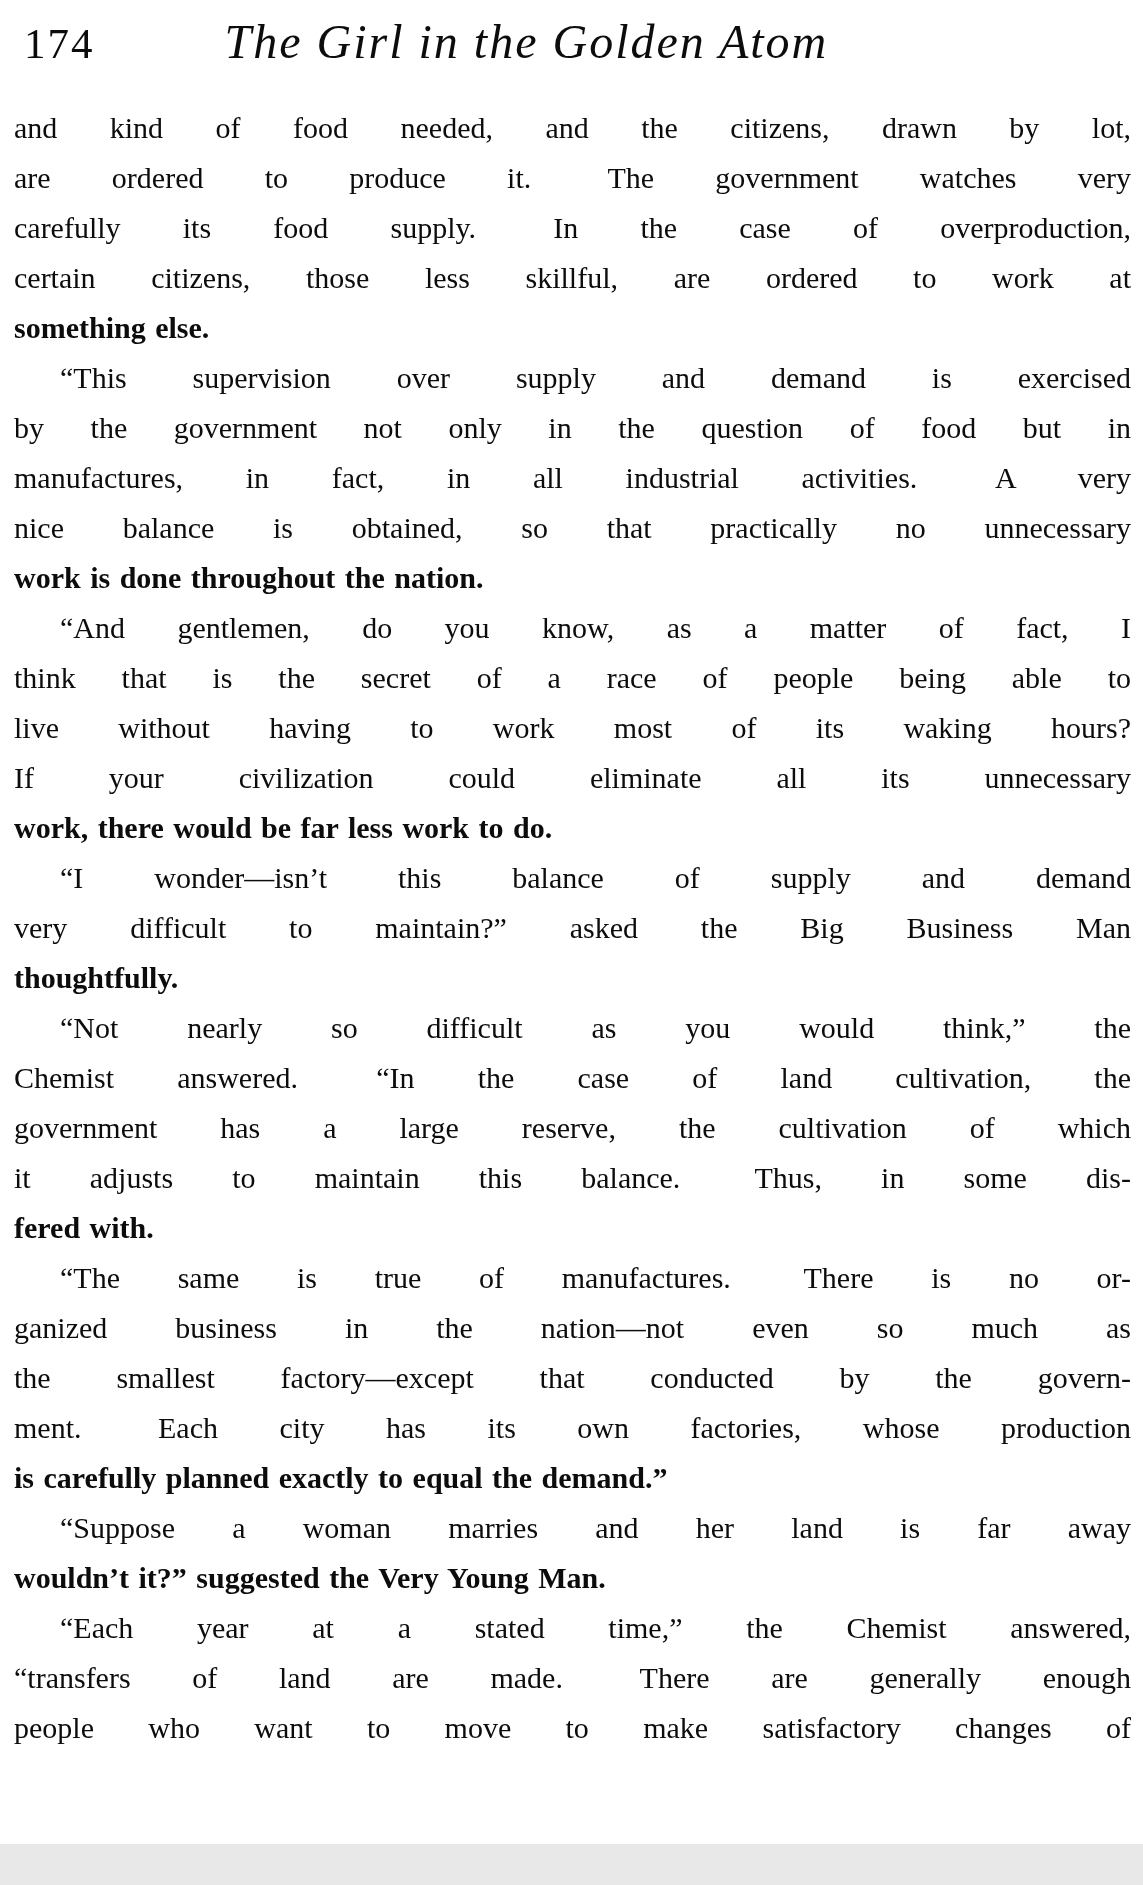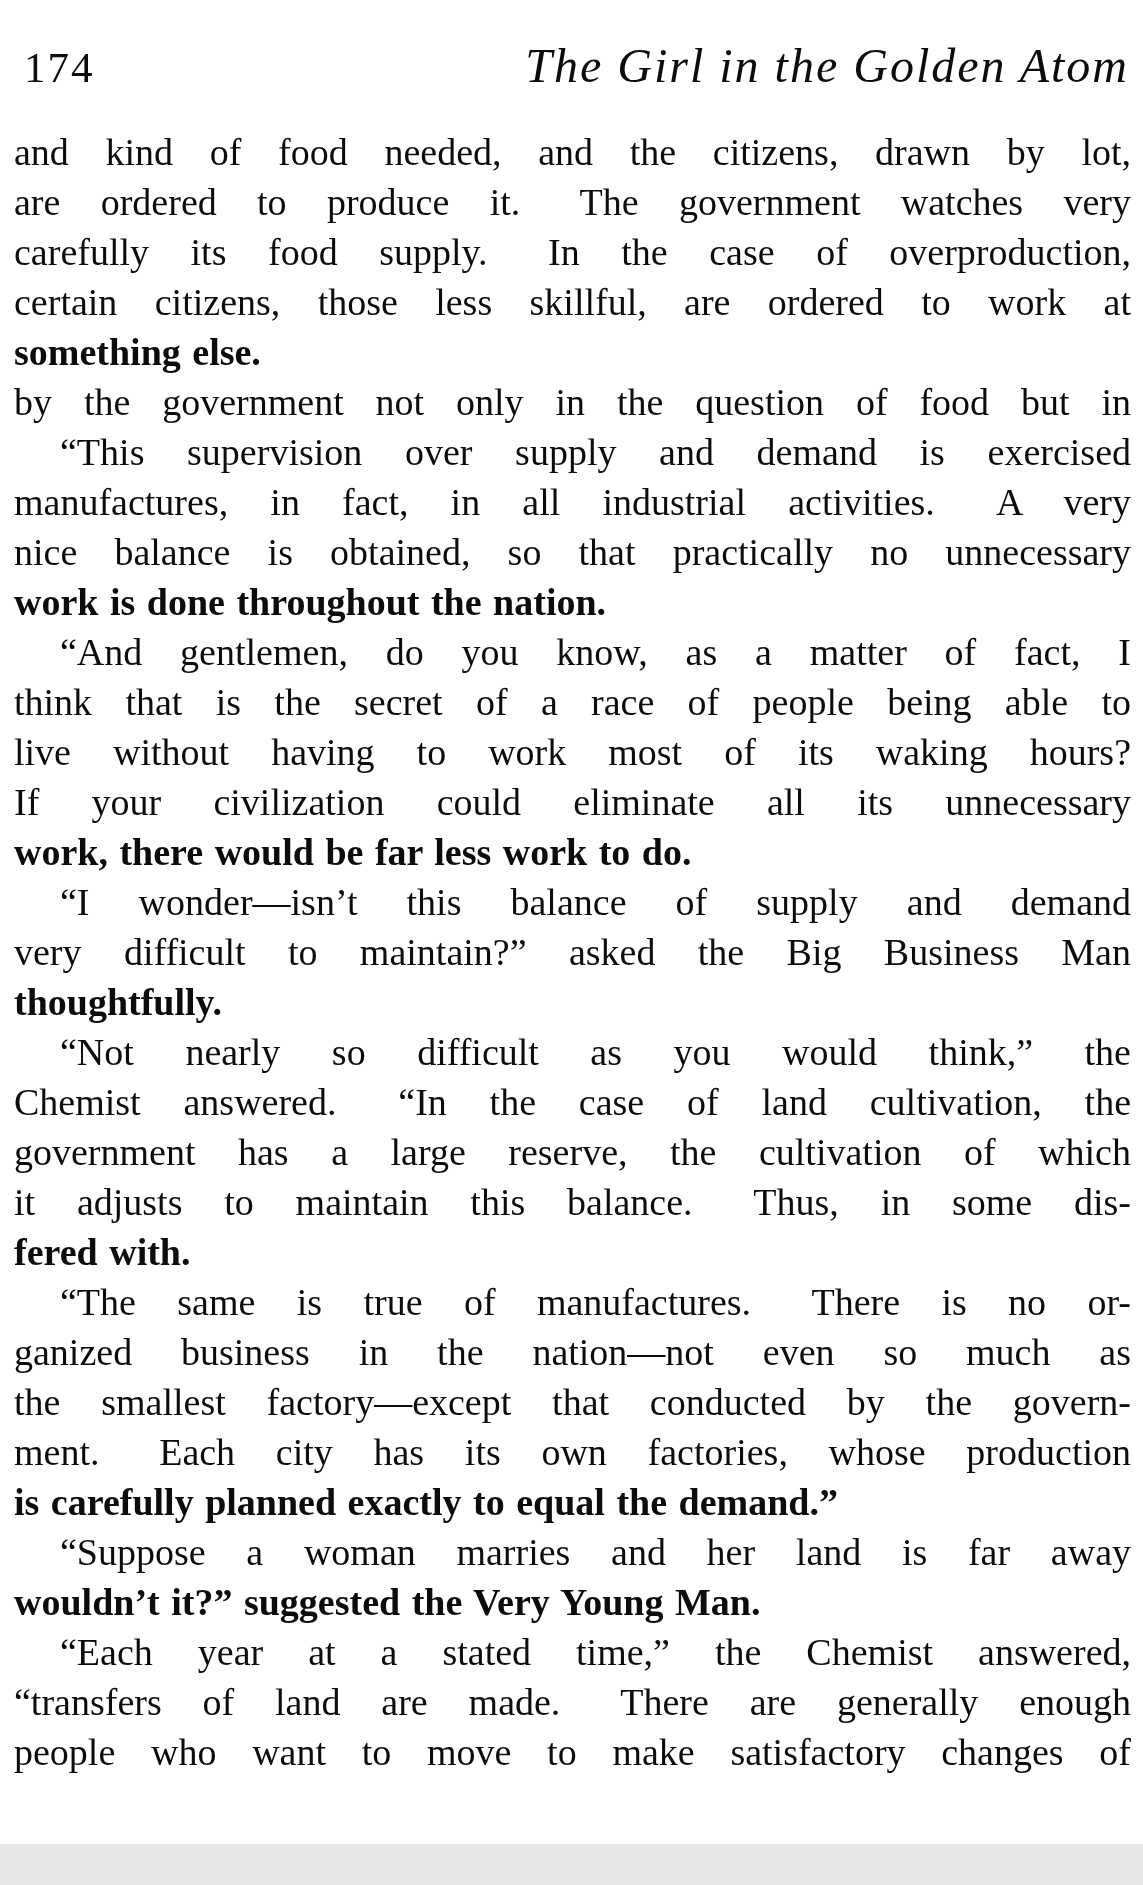--- a/index.html
+++ b/index.html
@@ -23,32 +23,31 @@
     padding: 14px 14px 0 24px;
   }
   .page-number {
     font-size: 43px;
     letter-spacing: 2px;
     font-variant-numeric: oldstyle-nums;
     white-space: nowrap;
   }
   .running-title {
     flex: 1;
-    text-align: right;
+    text-align: left;
     font-style: italic;
     font-size: 48px;
     letter-spacing: 2px;
     padding-left: 130px; 
     white-space: nowrap;
-    margin-top: 24px;
   }
   .page-body {
     margin-top: 34px;
     padding: 0 12px 0 14px;
-    font-size: 38px;
+    font-size: 30px;
     line-height: 50px;
     word-spacing: 2px;
   }
   .para {
     margin: 0;
   }
   .jline {
     text-align: justify;
     text-align-last: justify;
     min-height: 50px;
@@ -72,22 +71,22 @@
   <div class="page-body">
 
   <div class="para">
         <div class="jline">and kind of food needed, and the citizens, drawn by lot,</div>
         <div class="jline">are ordered to produce it.  The government watches very</div>
         <div class="jline">carefully its food supply.  In the case of overproduction,</div>
         <div class="jline">certain citizens, those less skillful, are ordered to work at</div>
         <div class="jline lastline">something else.</div>
       </div>
       <div class="para">
+        <div class="jline indent">“This supervision over supply and demand is exercised</div>
         <div class="jline">by the government not only in the question of food but in</div>
-        <div class="jline indent">“This supervision over supply and demand is exercised</div>
         <div class="jline">manufactures, in fact, in all industrial activities.  A very</div>
         <div class="jline">nice balance is obtained, so that practically no unnecessary</div>
         <div class="jline lastline">work is done throughout the nation.</div>
       </div>
       <div class="para">
         <div class="jline indent">“And gentlemen, do you know, as a matter of fact, I</div>
         <div class="jline">think that is the secret of a race of people being able to</div>
         <div class="jline">live without having to work most of its waking hours?</div>
         <div class="jline">If your civilization could eliminate all its unnecessary</div>
         <div class="jline lastline">work, there would be far less work to do.</div>

